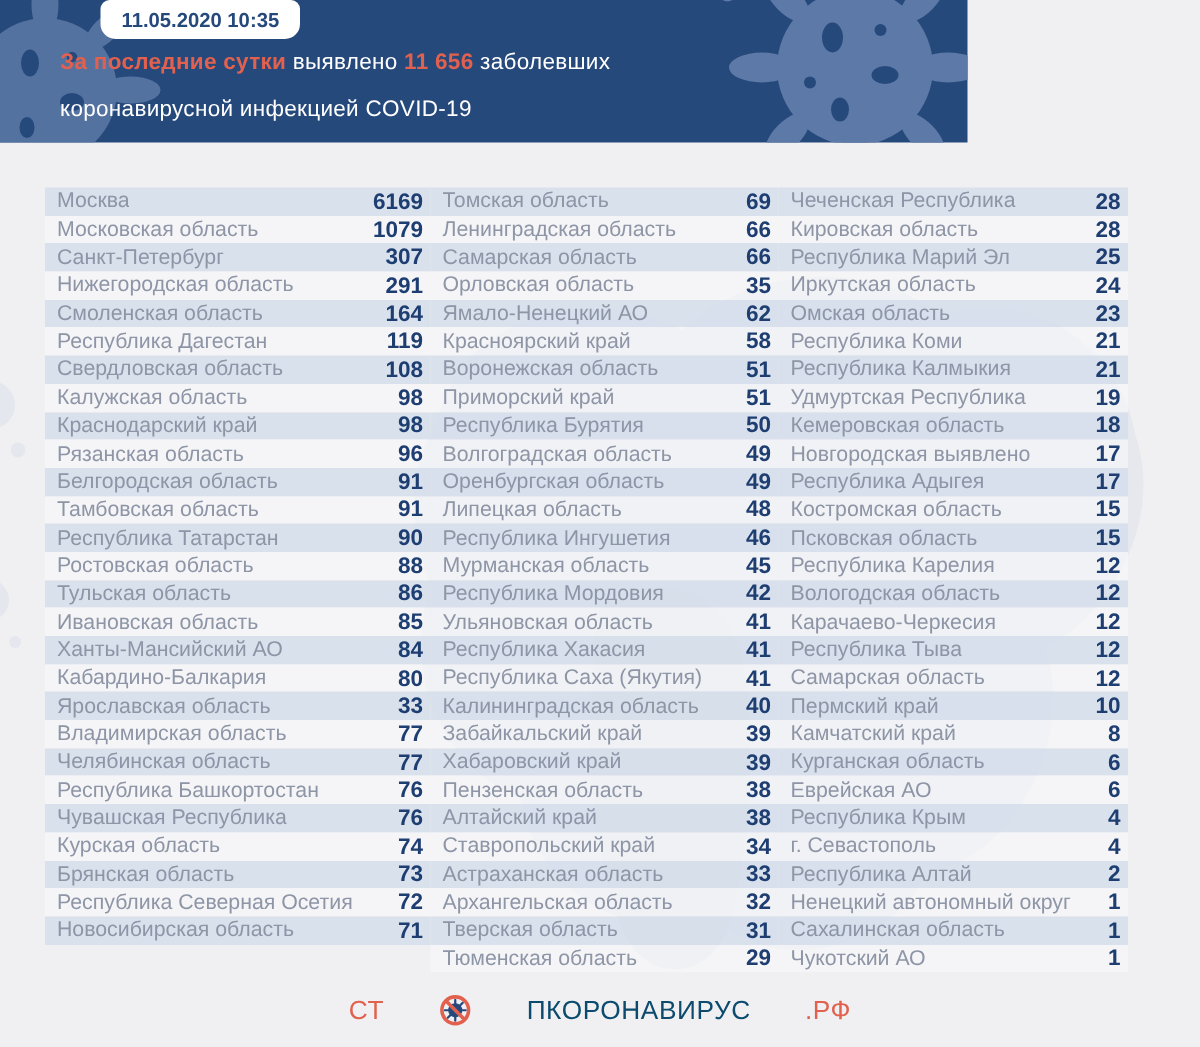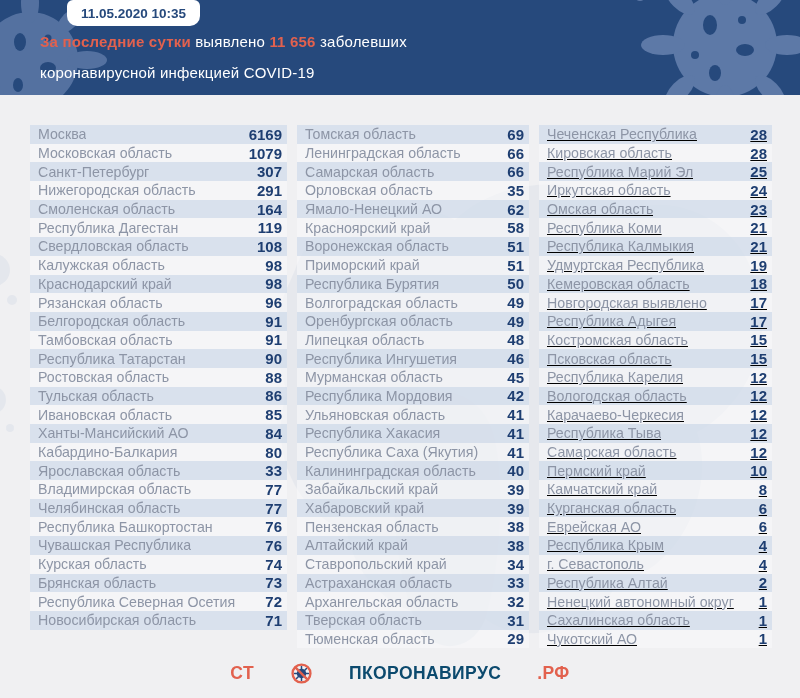--- a/index.html
+++ b/index.html
@@ -7,21 +7,21 @@
   body {
     font-family: "Liberation Sans", sans-serif;
     background: #f0f0f2;
     position: relative;
     overflow: hidden;
     width: 800px; height: 698px;
   }
   
   .header {
     position: absolute; top: 0; left: 0;
-    width: 800px; height: 95px;
+    width: 645px; height: 95px;
     background: #26497c;
     overflow: hidden;
   }
   .splat { position: absolute; pointer-events: none; }
   .badge {
     position: absolute; left: 67px; top: 0;
     height: 26px;
     background: #ffffff;
     border-radius: 6px 6px 10px 10px;
     display: flex; align-items: center;
@@ -36,27 +36,27 @@
     color: #ffffff; z-index: 2;
     letter-spacing: 0.2px;
   }
   .hl-red { color: #e2614e; font-weight: 700; }
   
   .bg-art { position: absolute; pointer-events: none; z-index: 0; }
   
   .table-wrap {
     position: absolute; left: 30px; top: 125px;
     width: 742px;
-    display: flex; gap: 10px;
+    display: flex; 
     z-index: 1;
   }
   .col { display: flex; flex-direction: column; }
   .col-1 { width: 257px; }
   .col-2 { width: 232px; }
-  .col-3 { width: 233px; text-decoration: underline; }
+  .col-3 { width: 233px; }
   .row {
     height: 18.7px;
     display: flex; align-items: center; justify-content: space-between;
     padding: 0 5px 0 8px;
   }
   .row:nth-child(odd)  { background: rgba(211,221,235,0.8); }
   .row:nth-child(even) { background: rgba(250,250,252,0.55); }
   .rname {
     font-size: 14.2px; color: #8d95a6;
     white-space: nowrap; overflow: hidden;
@@ -67,21 +67,21 @@
   }
   
   .footer {
     position: absolute; left: 0; top: 658px;
     width: 800px; height: 30px;
     display: flex; align-items: center; justify-content: center;
     z-index: 1;
   }
   .logo {
     display: flex; align-items: flex-end;
-    font-size: 17.5px; font-weight: 700; letter-spacing: 0.4px; gap: 36px;
+    font-size: 17.5px; font-weight: 400; letter-spacing: 0.4px; gap: 36px;
   }
   .logo-red { color: #e2614e; }
   .logo-navy { color: #0c4a6e; }
   .logo-icon { margin: 0 1px; display: block; }
 </style>
 </head>
 <body>
 
 <div class="header">
 

